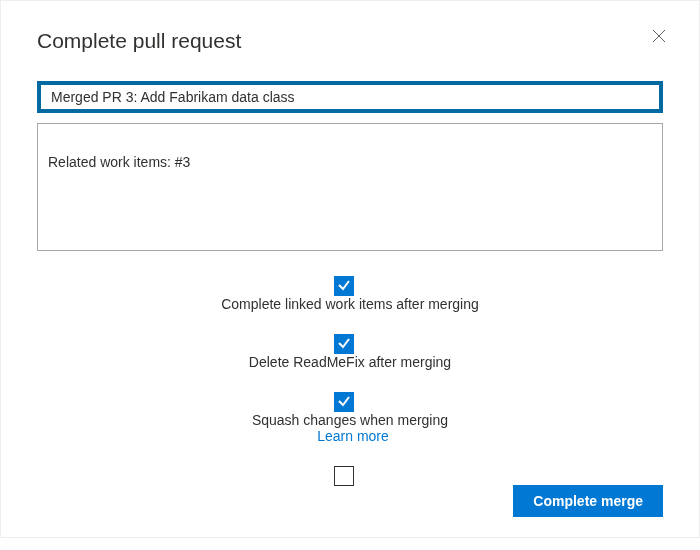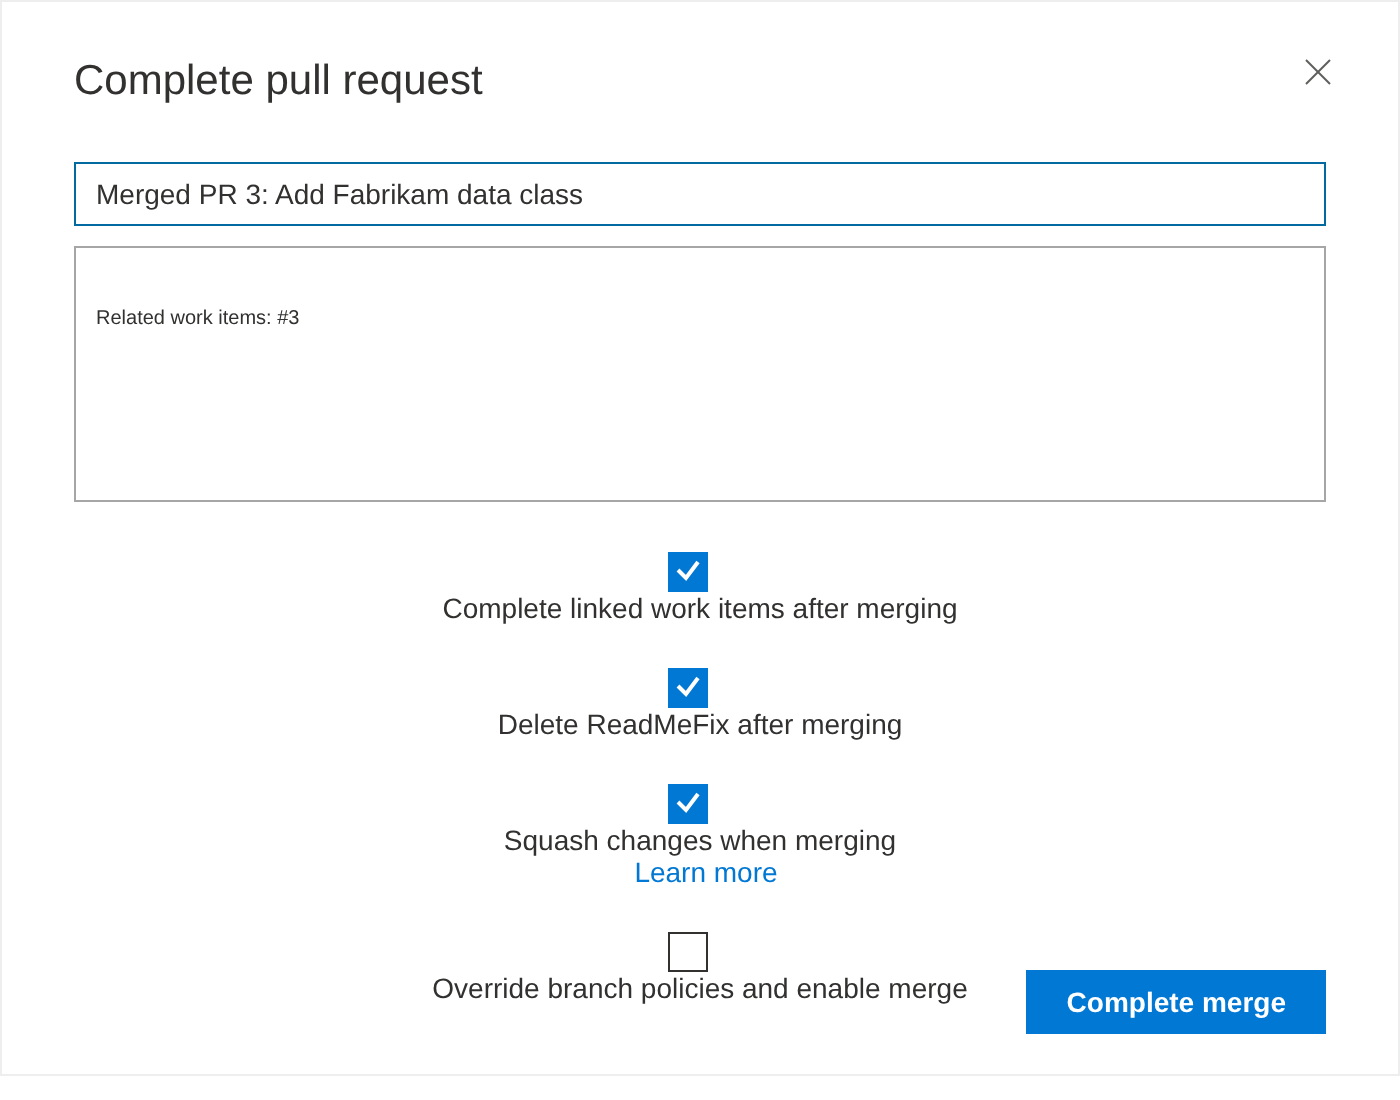--- a/index.html
+++ b/index.html
@@ -32,35 +32,35 @@
     .title {
       font-size: 21px;
       font-weight: 400;
       color: #323130;
       margin-bottom: 28px;
       margin-top: 4px;
     }
     .text-input {
       width: 100%;
       height: 32px;
-      border: 1px solid #0369a1;
+      border: 4px solid #0369a1;
       padding: 0 10px;
       font-family: inherit;
       font-size: 14px;
       color: #323130;
       margin-bottom: 10px;
       outline: none;
     }
     .textarea {
       width: 100%;
       height: 128px;
       border: 1px solid #a6a6a6;
       padding: 30px 10px 18px 10px;
       font-family: inherit;
-      font-size: 10px;
+      font-size: 14px;
       color: #323130;
       resize: none;
       margin-bottom: 22px;
       outline: none;
     }
     .checkbox-row {
       display: flex;
       align-items: center;
       margin-bottom: 22px;
       flex-direction: column;
@@ -169,20 +169,19 @@
           <polyline points="2,7 6,11 12,3"></polyline>
         </svg>
       </span>
     </div>
     <span class="checkbox-label">Squash changes when merging</span>
     <a class="learn-more">Learn more</a>
   </div>
 
   <div class="checkbox-row">
     <div class="checkbox"></div>
-    <span class="checkbox-label">Override branch policies and enable merge</span>
   </div>
 
   <div class="footer">
     <button class="btn btn-primary">Complete merge</button>
   </div>
 
 </div>
 
 </body></html>

